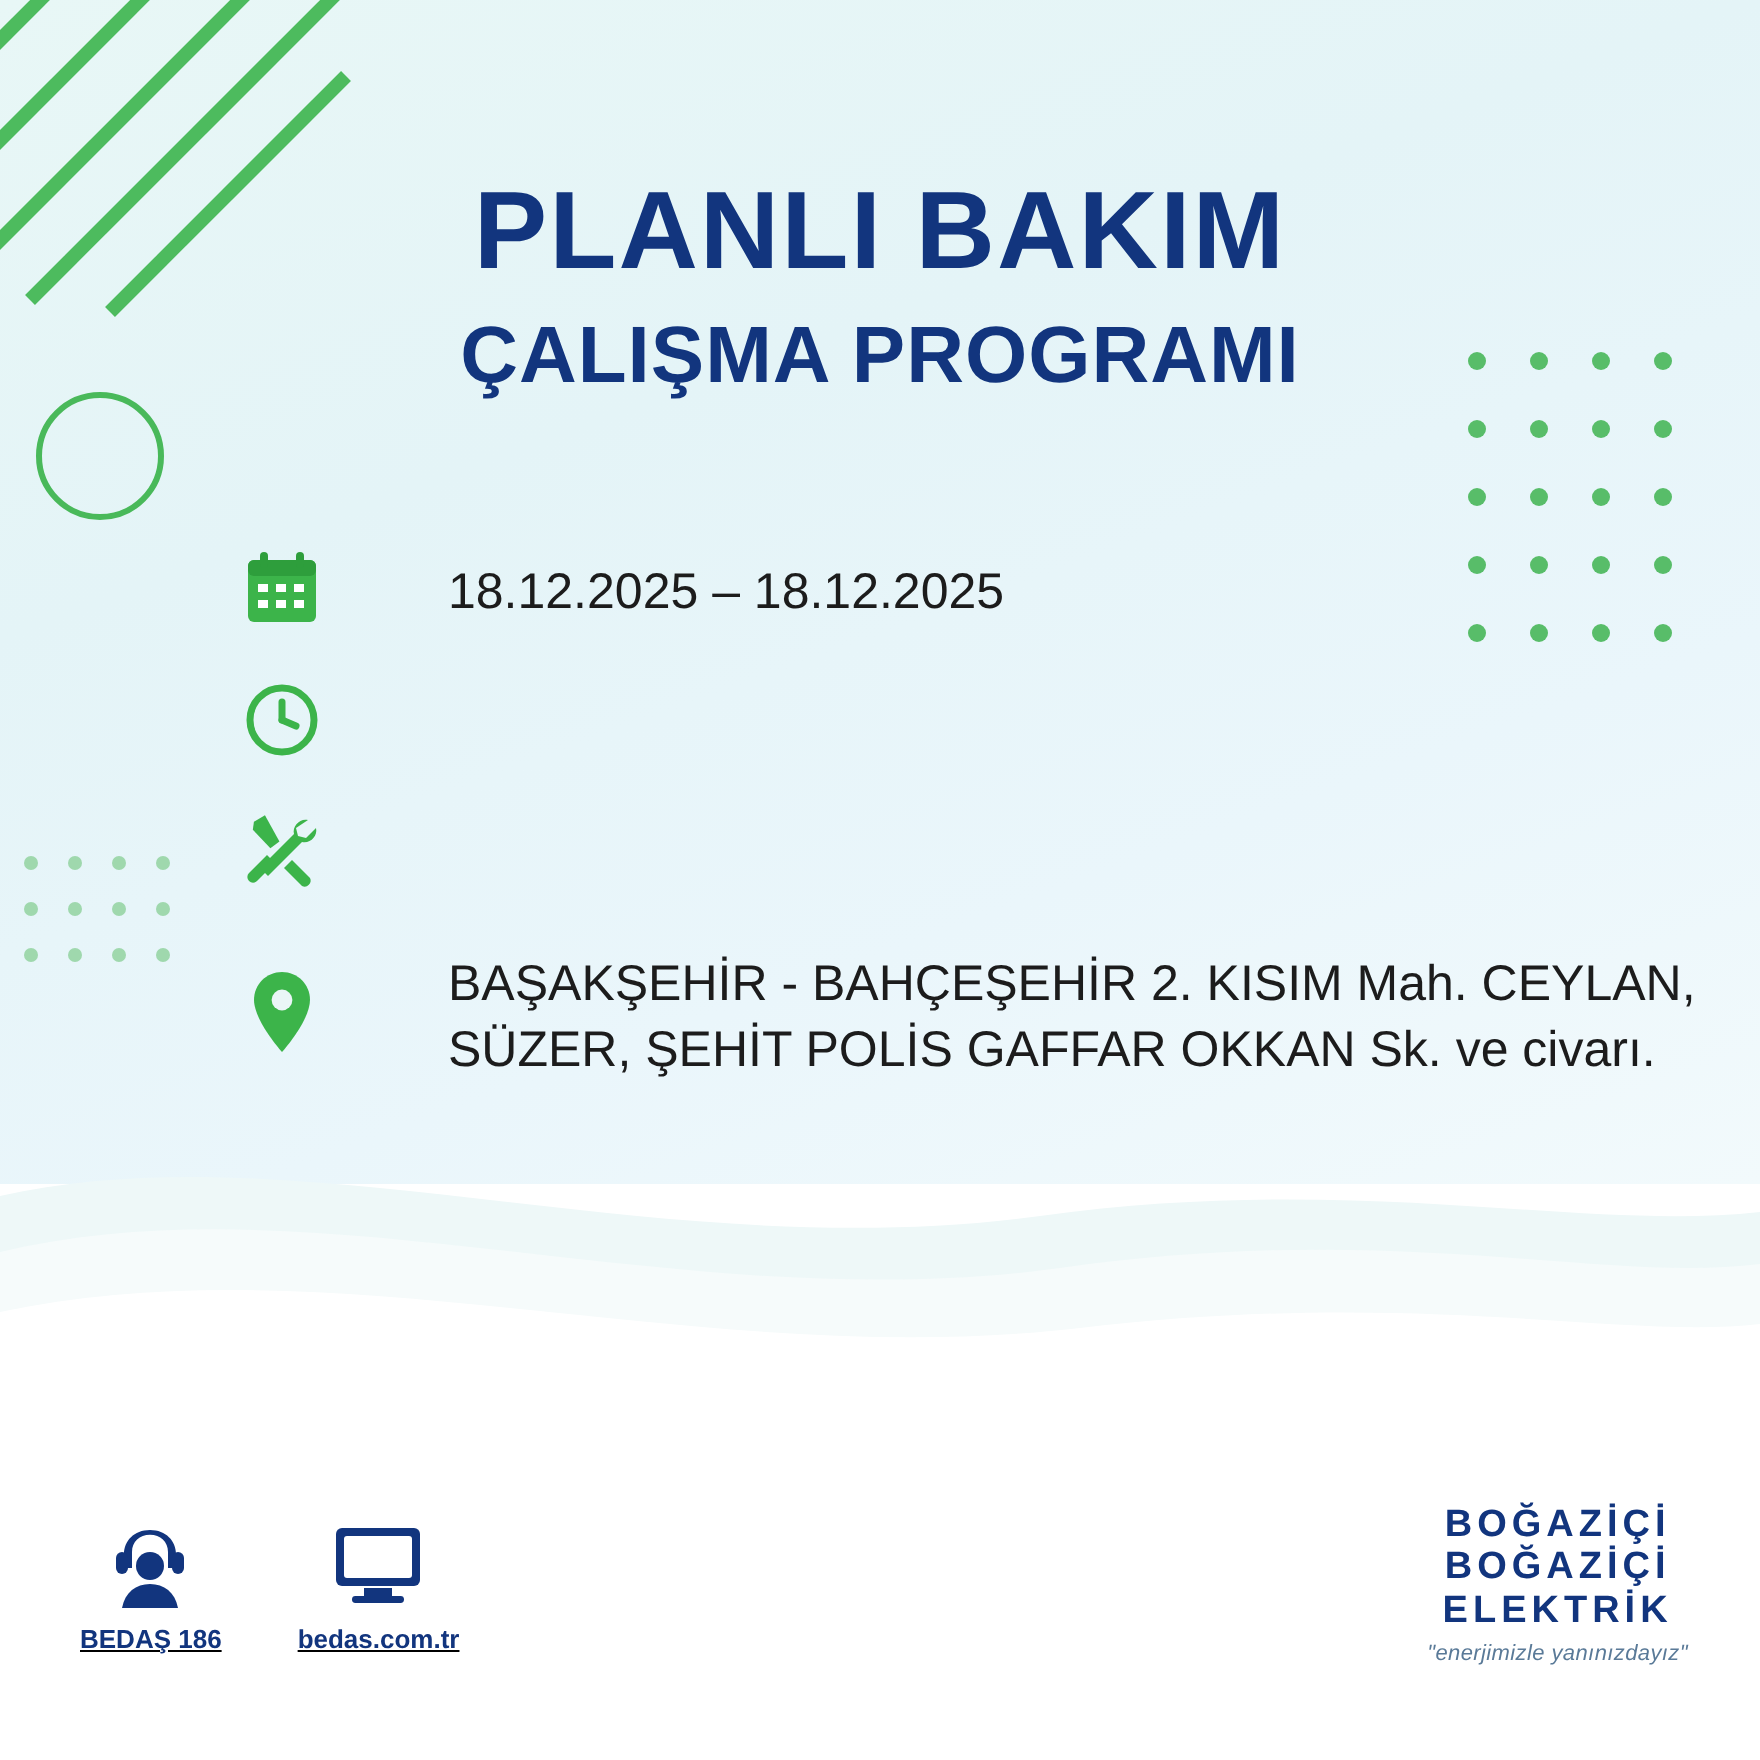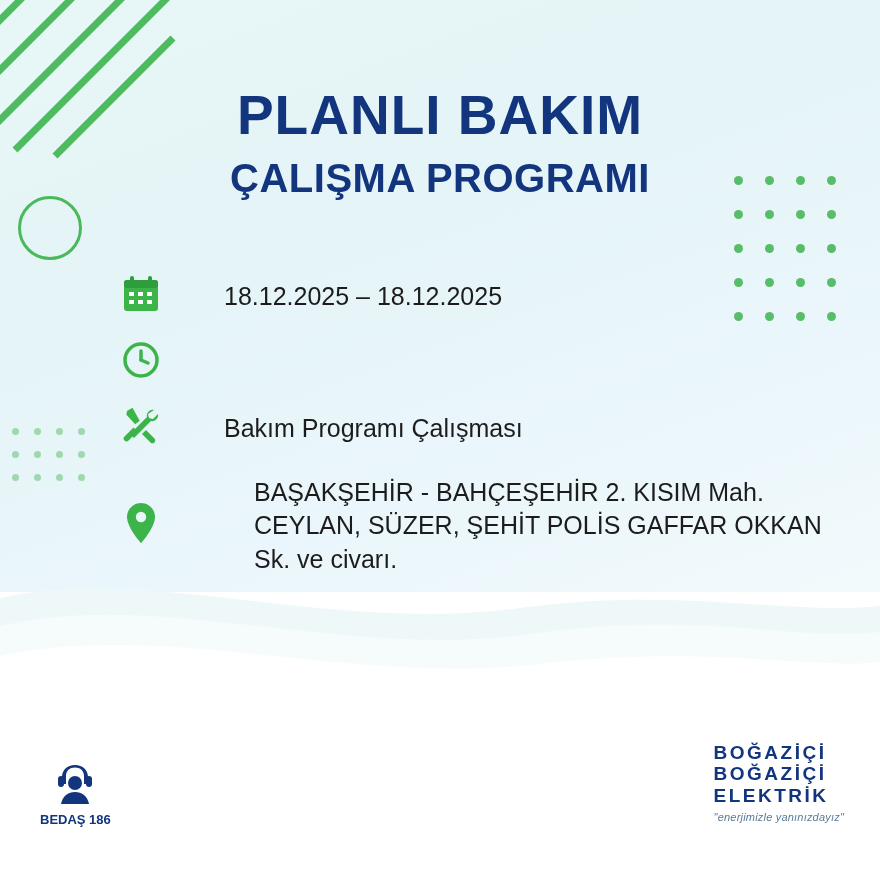--- a/index.html
+++ b/index.html
@@ -116,41 +116,42 @@
     align-items: center;
     justify-content: center;
     margin-right: 20px;
   }
   .info-text {
     font-size: 25px;
     color: #1c1c1c;
     line-height: 1.33;
     padding-top: 6px;
   }
-  .info-row.address .info-text { max-width: 660px; margin-left: 30px; }
+  .info-row.address .info-text { max-width: 660px; }
   
   .wave {
     position: absolute;
     left: 0; top: 560px;
     width: 880px;
     height: 190px;
   }
   
   .footer {
     position: absolute;
     left: 0; bottom: 0;
     width: 880px;
     height: 150px;
   }
   .footer-items {
     position: absolute;
     left: 40px;
     top: 28px;
     display: flex;
     align-items: center;
+    text-decoration: underline;
   }
   .f-item {
     display: flex;
     flex-direction: column;
     align-items: center;
     margin-right: 38px;
   }
   .f-icon {
     height: 48px;
     display: flex;
@@ -161,22 +162,22 @@
     margin-top: 6px;
     font-size: 13px;
     font-weight: bold;
     color: #12357e;
     white-space: nowrap;
   }
   
   .brand {
     position: absolute;
     right: 36px;
-    top: 12px;
-    text-align: left;
+    top: 22px;
+    text-align: center;
   }
   .brand-line {
     font-size: 19px;
     font-weight: bold;
     color: #12357e;
     letter-spacing: 2.5px;
     line-height: 1.12;
   }
   .brand-slogan {
     margin-top: 5px;
@@ -288,21 +289,20 @@
           <svg width="40" height="40" viewBox="0 0 40 40" aria-hidden="true">
             <g fill="#3cb44a">
               <path d="M4 7l5-4 9 12-4 4-10-8z" transform="rotate(8 20 20)"></path>
               <path d="M33 4c-4-1-8 3-7 7l-17 17 4 4 17-17c4 1 8-3 7-7l-5 5-4-1-1-4 6-4z"></path>
               <path d="M6 29l8-8 5 5-8 8a3.5 3.5 0 0 1-5-5z" opacity="0"></path>
               <path d="M3.5 30.5l9-9 4 4-9 9a2.8 2.8 0 0 1-4-4z"></path>
               <path d="M25 24l9 9a3 3 0 0 1-4 4l-9-9z"></path>
             </g>
           </svg>
         </span>
-        <span class="info-text">Bakım Programı Çalışması</span>
       </div>
 
       <div class="info-row address">
         <span class="info-icon">
           <svg width="40" height="44" viewBox="0 0 40 44" aria-hidden="true">
             <path d="M20 2c-7.7 0-14 6.2-14 13.9C6 26.5 20 42 20 42s14-15.5 14-26.1C34 8.2 27.7 2 20 2z" fill="#3cb44a"></path>
             <circle cx="20" cy="16" r="5.2" fill="#eaf6f7"></circle>
           </svg>
         </span>
         <span class="info-text">BAŞAKŞEHİR - BAHÇEŞEHİR 2. KISIM Mah. CEYLAN, SÜZER, ŞEHİT POLİS GAFFAR OKKAN Sk. ve civarı.</span>
@@ -329,20 +329,31 @@
             <path d="M22 6c-8 0-13 5.5-13 12v7h4v-8c0-5.2 3.8-8.6 9-8.6s9 3.4 9 8.6v8h4v-7c0-6.5-5-12-13-12z" fill="#12357e"></path>
             <rect x="5" y="17" width="6" height="11" rx="3" fill="#12357e"></rect>
             <rect x="33" y="17" width="6" height="11" rx="3" fill="#12357e"></rect>
             <circle cx="22" cy="24" r="7" fill="#12357e"></circle>
             <path d="M8 45c1.5-8 7-12 14-12s12.5 4 14 12z" fill="#12357e"></path>
           </svg>
         </span>
         <span class="f-label">BEDAŞ 186</span>
       </div>
 
+      <div class="f-item">
+        <span class="f-icon">
+          <svg width="48" height="44" viewBox="0 0 48 44" aria-hidden="true">
+            <rect x="3" y="4" width="42" height="29" rx="3" fill="#12357e"></rect>
+            <rect x="7" y="8" width="34" height="21" rx="1.5" fill="#ffffff"></rect>
+            <rect x="17" y="34" width="14" height="4" fill="#12357e"></rect>
+            <rect x="11" y="38" width="26" height="3.5" rx="1.7" fill="#12357e"></rect>
+          </svg>
+        </span>
+        <span class="f-label">bedas.com.tr</span>
+      </div>
 
 
     </div>
 
     <div class="brand">
       <div class="brand-line">
         <span>BOĞAZİÇİ</span>
       </div>
       <div class="brand-line">
         <span>BOĞAZİÇİ</span>

